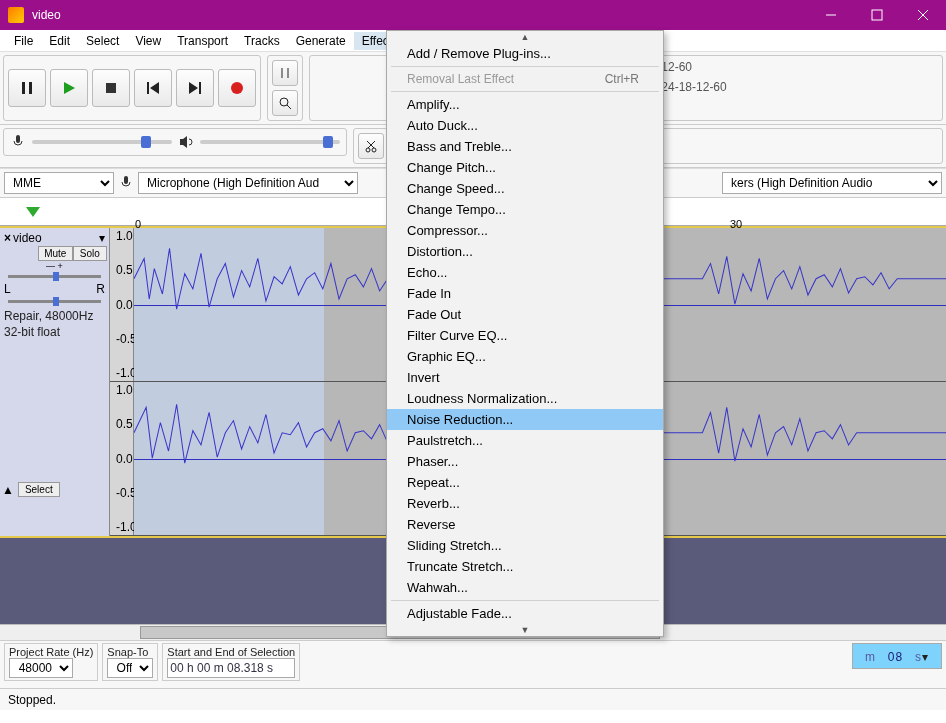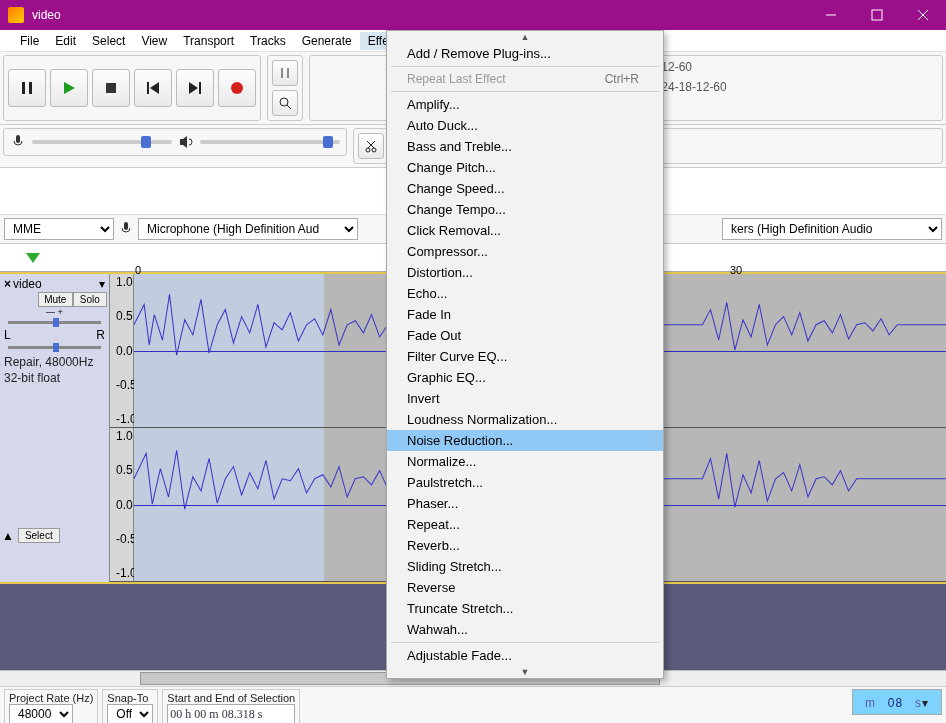--- a/index.html
+++ b/index.html
@@ -5,42 +5,42 @@
 * { box-sizing: border-box; margin: 0; padding: 0; font-family: "Segoe UI", Tahoma, sans-serif; font-size: 12px; }
 body { background: #fff; width: 946px; height: 723px; overflow: hidden; position: relative; }
 
 .titlebar { background: #9b0f8a; height: 30px; display: flex; align-items: center; color: #fff; }
 .titlebar .app-icon { width: 16px; height: 16px; margin: 0 8px; background: linear-gradient(135deg,#ff7b00,#ffcc00); border-radius: 2px; }
 .titlebar .title { flex: 0 0 auto; }
 .titlebar .win-controls { margin-left: auto; display: flex; }
 .titlebar .win-btn { width: 46px; height: 30px; display: flex; align-items: center; justify-content: center; }
 .titlebar .win-btn svg { stroke: #fff; stroke-width: 1; fill: none; }
 
-.menubar { background: #fff; height: 22px; display: flex; align-items: center; padding: 0 12px; gap: 0; border-bottom: 1px solid #e0e0e0; }
+.menubar { background: #fff; height: 22px; display: flex; align-items: center; padding: 0 6px; gap: 0; border-bottom: 1px solid #e0e0e0; }
 .menubar .menu-item { padding: 2px 8px; cursor: default; }
 .menubar .menu-item.active { background: #d8e6f2; }
 
 .toolbars { display: flex; flex-wrap: wrap; background: #f7f7f7; border-bottom: 1px solid #ccc; }
 .tb-group { display: flex; align-items: center; border: 1px solid #c8c8c8; border-radius: 3px; margin: 3px; padding: 2px; background: #f7f7f7; position: relative; }
 .tb-btn { width: 38px; height: 38px; border: 1px solid #bbb; border-radius: 3px; background: linear-gradient(#fdfdfd,#e9e9e9); margin: 2px; display: flex; align-items: center; justify-content: center; }
 .tb-btn svg { width: 18px; height: 18px; }
 .tb-btn.small { width: 26px; height: 26px; }
 .tb-btn.small svg { width: 14px; height: 14px; }
 
 .meter-row { display: flex; align-items: center; gap: 4px; padding: 2px 4px; }
 .meter { height: 14px; background: #eee; position: relative; flex: 1; border: 1px solid #ccc; }
 .meter .bar { position: absolute; left: 0; top: 0; bottom: 0; width: 30%; background: linear-gradient(90deg,#2a9d2a,#5cc75c); }
 .meter .ticks { position: absolute; top: -2px; right: 0; left: 0; display: flex; justify-content: space-between; font-size: 9px; color: #555; padding: 0 4px; }
 .meter-label { font-size: 11px; color: #333; position: absolute; left: 50%; top: 0; transform: translateX(-50%); }
 
 .slider-group { display: flex; align-items: center; gap: 6px; padding: 0 6px; height: 28px; }
 .slider-track { width: 140px; height: 4px; background: #ccc; position: relative; border-radius: 2px; }
 .slider-thumb { position: absolute; top: -4px; width: 10px; height: 12px; background: #4a6fd4; border-radius: 2px; }
 
-.device-bar { display: flex; align-items: center; gap: 4px; padding: 3px 4px; background: #f7f7f7; border-top: 1px solid #ddd; border-bottom: 1px solid #ccc; margin-top: 46px; }
+.device-bar { display: flex; align-items: center; gap: 4px; padding: 3px 4px; background: #f7f7f7; border-top: 1px solid #ddd; border-bottom: 1px solid #ccc; }
 .device-bar select, .device-bar .combo { border: 1px solid #aaa; background: #fff; height: 22px; padding: 0 4px; font-size: 12px; }
 
 .timeline { background: #fff; height: 28px; border-bottom: 1px solid #aaa; display: flex; align-items: center; position: relative; }
 .timeline .play-marker { width: 0; height: 0; border-left: 7px solid transparent; border-right: 7px solid transparent; border-top: 10px solid #2eab2e; margin-left: 26px; }
 .timeline .ruler { flex: 1; position: relative; }
 .timeline .tick-label { position: absolute; top: 6px; font-size: 11px; }
 
 .tracks-area { display: flex; background: #5a5a7a; height: 312px; border: 2px solid #e5c94d; border-left: none; border-right: none; }
 .track-panel { width: 110px; background: #d5d7ea; border-right: 1px solid #888; padding: 2px; font-size: 11px; }
 .track-hdr { display: flex; align-items: center; gap: 2px; padding: 1px 2px; }
@@ -62,24 +62,24 @@
 .baseline { position: absolute; left: 24px; right: 0; top: 50%; height: 1px; background: #3030c0; }
 
 .dead-space { background: #5a5a7a; height: 86px; }
 
 .hscroll { height: 16px; background: #efefef; border-top: 1px solid #bbb; position: relative; }
 .hscroll .thumb { position: absolute; left: 140px; width: 520px; top: 1px; bottom: 1px; background: #c8c8c8; border: 1px solid #999; }
 
 .bottom-bar { display: flex; align-items: flex-start; background: #f7f7f7; border-top: 1px solid #ccc; padding: 2px 4px; gap: 4px; height: 48px; }
 .bb-group { border: 1px solid #ccc; padding: 2px 4px; background: #f7f7f7; }
 .bb-label { font-size: 11px; color: #222; }
-.bb-group select, .bb-group input { border: 1px solid #aaa; background: #fff; font-size: 12px; padding: 1px 4px; }
+.bb-group select, .bb-group input { border: 1px solid #aaa; background: #fff; font-size: 12px; padding: 1px 4px; text-align: right; }
 .time-disp { font-family: "Courier New", monospace; font-size: 18px; color: #20207a; letter-spacing: 1px; border: 1px solid #aaa; padding: 2px 12px; background: #7dd3fc; }
 .time-disp .unit { font-size: 12px; color: #5a5aa0; }
-.time-sel { font-family: Liberation Serif, serif; border: 1px solid #aaa; background: #fff; padding: 2px; font-size: 12px; color: #334; }
+.time-sel { font-family: Liberation Sans, sans-serif; border: 1px solid #aaa; background: #fff; padding: 2px; font-size: 12px; color: #334; }
 
 .status { height: 22px; border-top: 1px solid #ccc; display: flex; align-items: center; padding: 0 8px; font-size: 12px; background: #f7f7f7; }
 
 
 .dropdown { position: absolute; left: 386px; top: 30px; width: 278px; background: #f2f2f2; border: 1px solid #a8a8a8; box-shadow: 3px 3px 6px rgba(0,0,0,0.25); z-index: 100; }
 .dropdown .dd-scroll-arrow { text-align: center; font-size: 9px; color: #555; padding: 1px 0; }
 .dropdown .dd-item { padding: 3px 24px 3px 20px; font-size: 13px; cursor: default; position: relative; display: flex; }
 .dropdown .dd-item.disabled { color: #9a9a9a; }
 .dropdown .dd-item.highlight { background: #90c8f6; }
 .dropdown .dd-item .shortcut { margin-left: auto; color: #777; font-size: 12px; }
@@ -378,48 +378,46 @@
 
 <div class="status">
   <span>Stopped.</span>
 </div>
 
 <div class="dropdown">
   <div class="dd-scroll-arrow">▲</div>
   <div class="dd-item">Add / Remove Plug-ins...</div>
   <div class="dd-sep"></div>
   <div class="dd-item disabled">
-    <span>Repeat Last Effect</span>
+    <span>Removal Last Effect</span>
       <span class="shortcut">Ctrl+R</span>
   </div>
   <div class="dd-sep"></div>
   <div id="effect-items">
       <div class="dd-item">Amplify...</div>
       <div class="dd-item">Auto Duck...</div>
       <div class="dd-item">Bass and Treble...</div>
       <div class="dd-item">Change Pitch...</div>
       <div class="dd-item">Change Speed...</div>
       <div class="dd-item">Change Tempo...</div>
-      <div class="dd-item">Click Removal...</div>
       <div class="dd-item">Compressor...</div>
       <div class="dd-item">Distortion...</div>
       <div class="dd-item">Echo...</div>
       <div class="dd-item">Fade In</div>
       <div class="dd-item">Fade Out</div>
       <div class="dd-item">Filter Curve EQ...</div>
       <div class="dd-item">Graphic EQ...</div>
       <div class="dd-item">Invert</div>
       <div class="dd-item">Loudness Normalization...</div>
       <div class="dd-item highlight">Noise Reduction...</div>
-      <div class="dd-item">Normalize...</div>
       <div class="dd-item">Paulstretch...</div>
       <div class="dd-item">Phaser...</div>
       <div class="dd-item">Repeat...</div>
       <div class="dd-item">Reverb...</div>
+      <div class="dd-item">Reverse</div>
       <div class="dd-item">Sliding Stretch...</div>
-      <div class="dd-item">Reverse</div>
       <div class="dd-item">Truncate Stretch...</div>
       <div class="dd-item">Wahwah...</div>
     </div>
   <div class="dd-sep"></div>
   <div class="dd-item">Adjustable Fade...</div>
   <div class="dd-scroll-arrow">▼</div>
 </div>
 
 </body></html>

